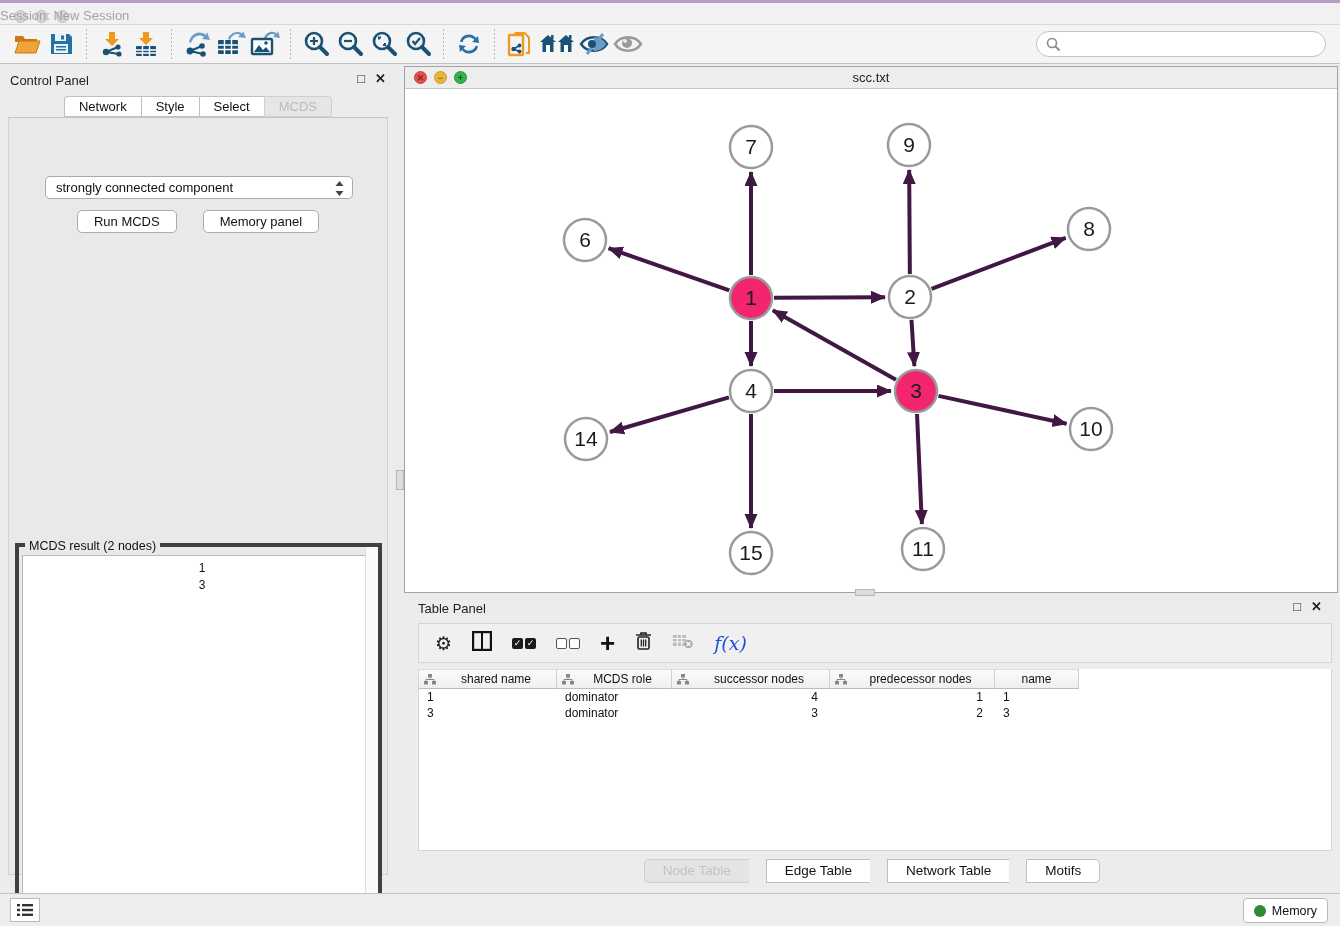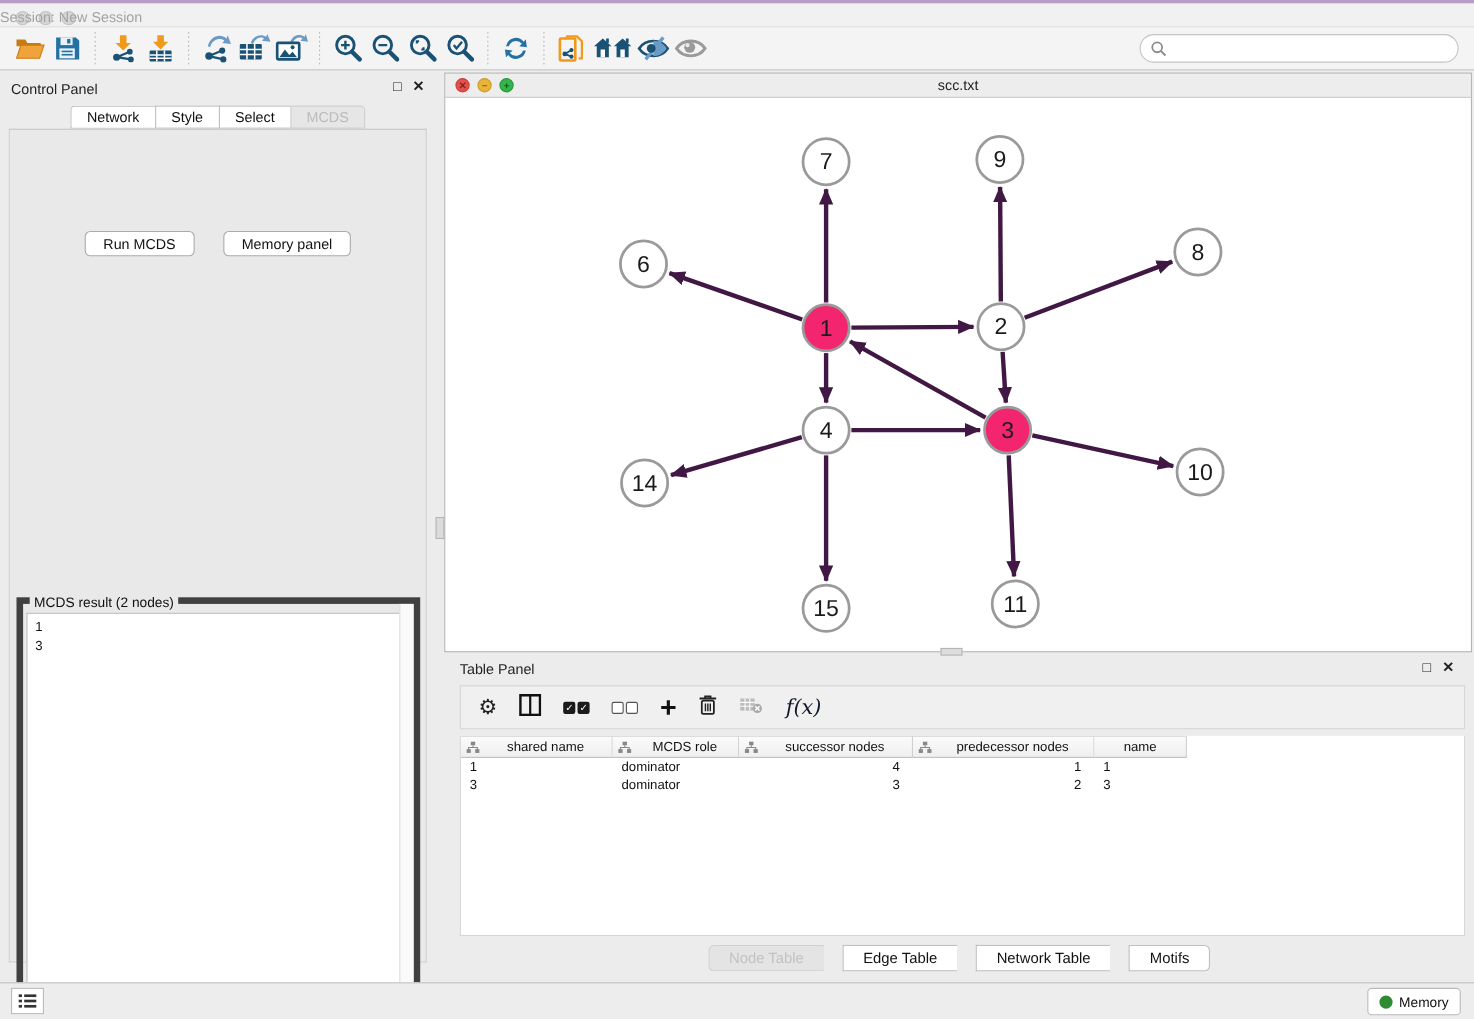--- a/index.html
+++ b/index.html
@@ -49,21 +49,21 @@
   .opt-label { text-align:center; margin-top:22px; font-size:13px; color:#111; }
   .dropdown { position:absolute; left:36px; top:58px; width:308px; height:23px;
     background:#FFF; border:1px solid #ABABAB; border-radius:5px;
     font-size:13px; line-height:21px; padding-left:10px; color:#111; }
   .dd-arrows { position:absolute; right:8px; top:4px; }
   .btn-row { position:absolute; left:0; top:92px; width:100%; display:flex;
     justify-content:center; gap:26px; }
   .pbtn { height:23px; padding:0 16px; background:#FFF; border:1px solid #ABABAB;
     border-radius:5px; font-size:13px; line-height:21px; color:#111; }
   .result-box { position:absolute; left:6px; top:425px; width:367px; height:378px;
-    border:6px solid #404040; }
+    border:4px solid #404040;text-align:center; }
   .result-legend { position:absolute; left:6px; top:-8px; background:#E9E9E9;
     padding:0 4px; font-size:12.5px; color:#111; }
   .result-area { position:absolute; left:3px; top:8px; right:3px; bottom:3px;
     background:#FFF; border:1px solid #B9B9B9; font-size:12px; color:#111;
     padding:4px 0 0 7px; line-height:17px; white-space:pre-line; }
   .result-scroll { position:absolute; right:0; top:0; bottom:0; width:13px;
     background:#FAFAFA; border-left:1px solid #DDD; }
   .grip-v { position:absolute; left:396px; top:470px; width:8px; height:20px;
     background:#DCDCDC; border:1px solid #B5B5B5; }
   .grip-h { position:absolute; left:855px; top:589px; width:20px; height:7px;
@@ -115,21 +115,21 @@
   .statusbar { position:absolute; left:0; top:893px; width:1340px; height:33px;
     background:#EDEDED; border-top:1px solid #C2C2C2;padding-left:18px; }
   .list-btn { position:absolute; left:10px; top:4px; width:30px; height:24px;
     background:#FFF; border:1px solid #BBB; display:flex; align-items:center; justify-content:center; }
   .mem-btn { position:absolute; right:12px; top:4px; height:25px; padding:0 10px;
     background:#FFF; border:1px solid #BBB; border-radius:4px;
     display:flex; align-items:center; gap:6px; font-size:12.5px; color:#111; }
   .mem-dot { width:12px; height:12px; border-radius:50%; background:#2E8B33; }
 
   .ticon { font-size:19px; color:#222; }
-  .fx { font-family:"DejaVu Serif", serif; font-style:italic; font-size:19px; color:#0f172a; }
+  .fx { font-family:"DejaVu Serif", serif; font-style:italic; font-size:19px; color:#1d4ed8; }
   .chk { display:inline-flex; gap:2px; }
   .chk .b { width:11px; height:11px; background:#1A1A1A; border-radius:2px;
     color:#FFF; font-size:9px; line-height:11px; text-align:center; }
   .chk .e { width:11px; height:11px; background:#FFF; border:1.5px solid #555; border-radius:2px; }
   .plus { font-size:26px; font-weight:900; color:#111; line-height:20px; }
 </style>
 </head>
 <body>
 
 <div class="app">
@@ -299,20 +299,29 @@
       <span class="win-ctl">□</span>
       <span class="win-ctl">✕</span>
     </div>
     <div class="cp-tabs">
       <div class="tab">Network</div>
       <div class="tab">Style</div>
       <div class="tab">Select</div>
       <div class="tab selected">MCDS</div>
     </div>
     <div class="cp-body">
+      <div class="dropdown">
+        <span>strongly connected component</span>
+        <span class="dd-arrows">
+          <svg width="9" height="15" viewBox="0 0 9 15">
+              <path d="M4.5 0 L8.5 5 H0.5 z" fill="#444"></path>
+              <path d="M4.5 15 L8.5 10 H0.5 z" fill="#444"></path>
+            </svg>
+        </span>
+      </div>
       <div class="btn-row">
         <div class="pbtn">Run MCDS</div>
         <div class="pbtn">Memory panel</div>
       </div>
       <div class="result-box">
         <div class="result-legend">MCDS result (2 nodes)</div>
         <div class="result-area">1
 3</div>
         <div class="result-scroll"></div>
       </div>

